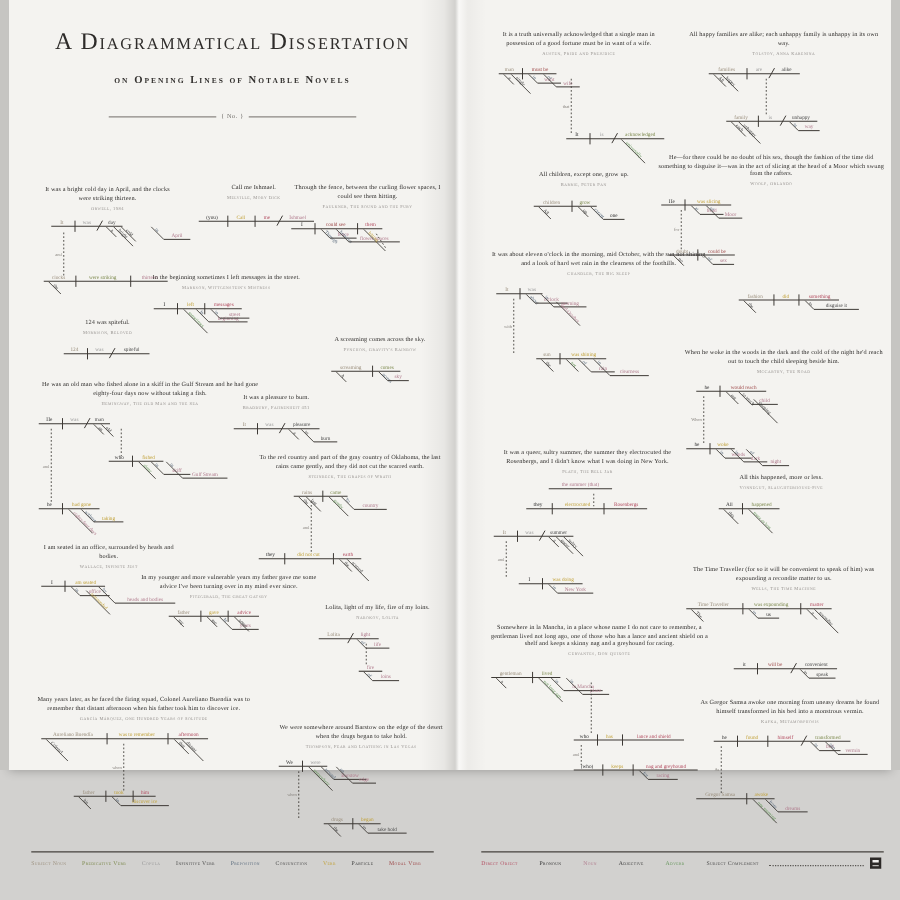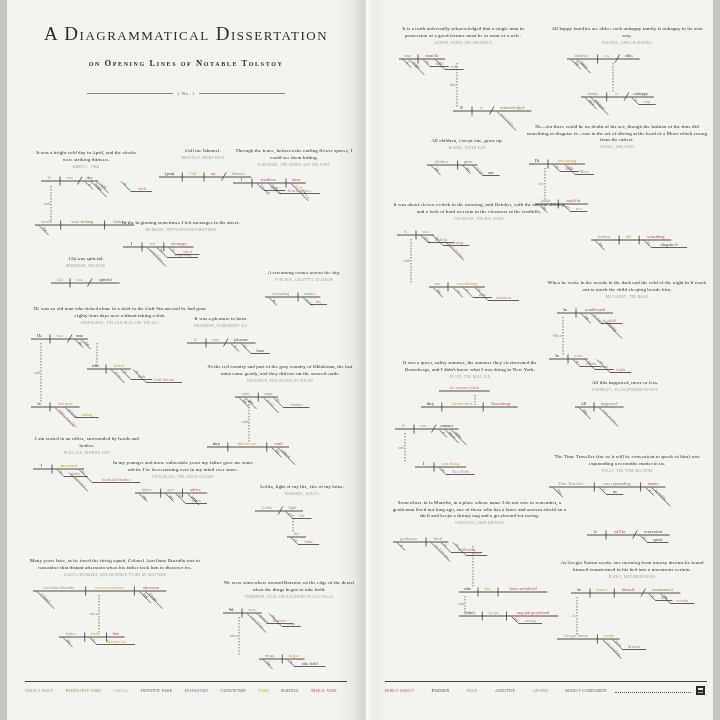--- a/index.html
+++ b/index.html
@@ -1,17 +1,17 @@
 <!DOCTYPE html>
 <html><head>
 <meta charset="utf-8">
 <style>
   html,body{margin:0;padding:0;}
   body{width:720px;height:720px;background:#d2d1cf;font-family:"Liberation Serif","DejaVu Serif",serif;overflow:hidden;}
-  #photo{position:relative;width:720px;height:720px;background:#cfcecb;}
+  #photo{position:relative;width:720px;height:616px;background:#cfcecb;}
   #poster{position:absolute;left:7px;right:7px;top:0;bottom:0;background:#f4f3f0;box-shadow:0 0 8px rgba(0,0,0,.3);}
   .fold{position:absolute;left:330px;top:0;width:52px;height:100%;pointer-events:none;
     background:linear-gradient(90deg,rgba(0,0,0,0) 0%,rgba(0,0,0,.05) 35%,rgba(0,0,0,.14) 52%,rgba(255,255,255,.45) 58%,rgba(0,0,0,.03) 72%,rgba(0,0,0,0) 100%);}
   
   #hdr{position:absolute;left:33px;top:24px;width:292px;text-align:center;color:#2e2c2a;}
   #title{font-variant:small-caps;font-size:19px;letter-spacing:1.5px;line-height:1.1;}
   #subtitle{font-variant:small-caps;font-weight:bold;font-size:8.5px;letter-spacing:1.6px;margin-top:13px;color:#33312f;}
   #orn{display:flex;align-items:center;justify-content:center;margin-top:23px;color:#6b6864;}
   #orn .l{height:1px;background:#8a8782;width:86px;}
   #orn .c{font-size:5px;margin:0 4px;letter-spacing:.5px;}
@@ -30,21 +30,21 @@
   #logo:after{content:"";position:absolute;left:2px;top:5.5px;width:5px;height:1.5px;background:#b9b7b4;}
   .edge{position:absolute;top:0;bottom:0;width:7px;background:#c6c5c2;}
 </style>
 </head>
 <body>
 
 <div id="photo">
   <div id="poster">
     <div id="hdr">
       <div id="title">A Diagrammatical Dissertation</div>
-      <div id="subtitle">on Opening Lines of Notable Tolstoy</div>
+      <div id="subtitle">on Opening Lines of Notable Novels</div>
       <div id="orn">
         <div class="l"></div>
         <div class="c">{ No. }</div>
         <div class="l"></div>
       </div>
     </div>
 
     <div id="entries">
         <div class="entry" style="left: 28px; top: 150px; width: 102px;">
           <div class="q">It was a bright cold day in April, and the clocks were striking thirteen.</div>

